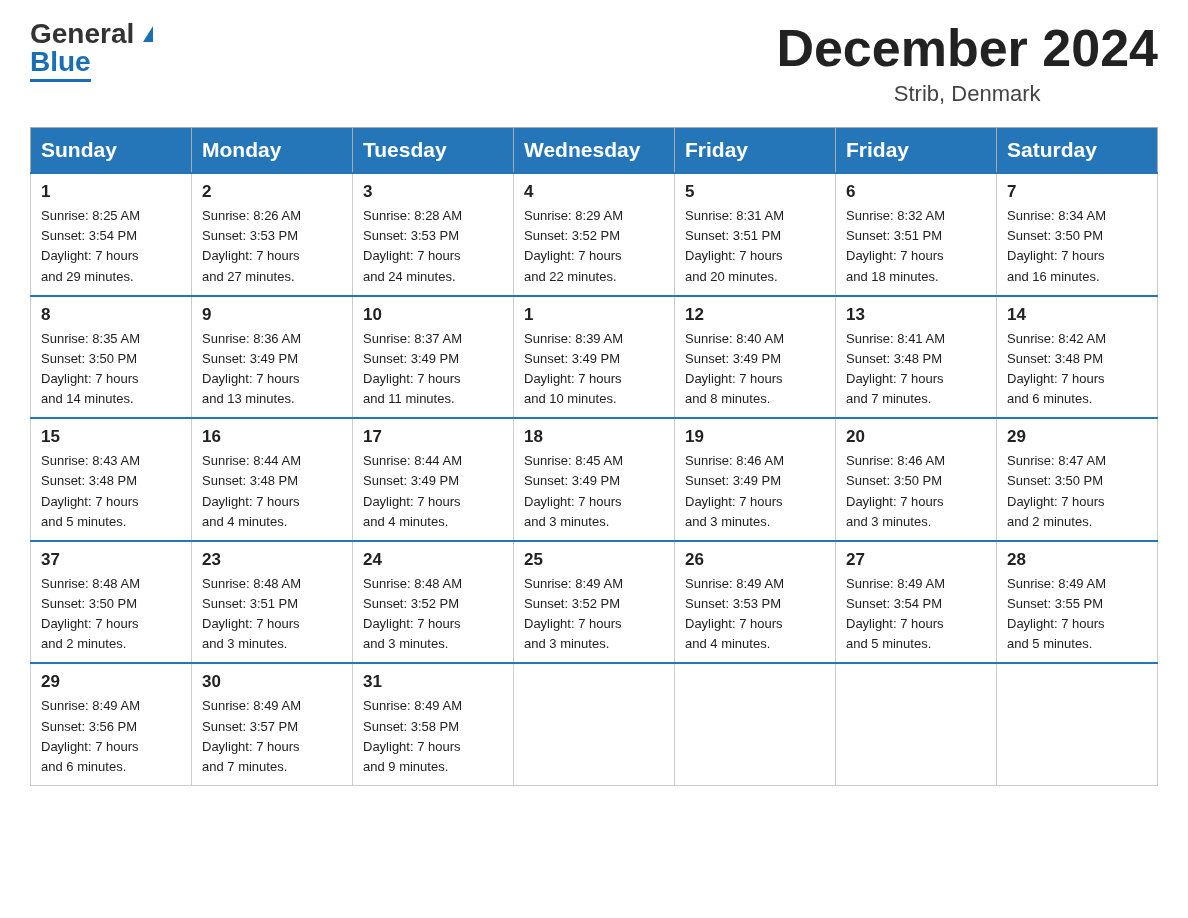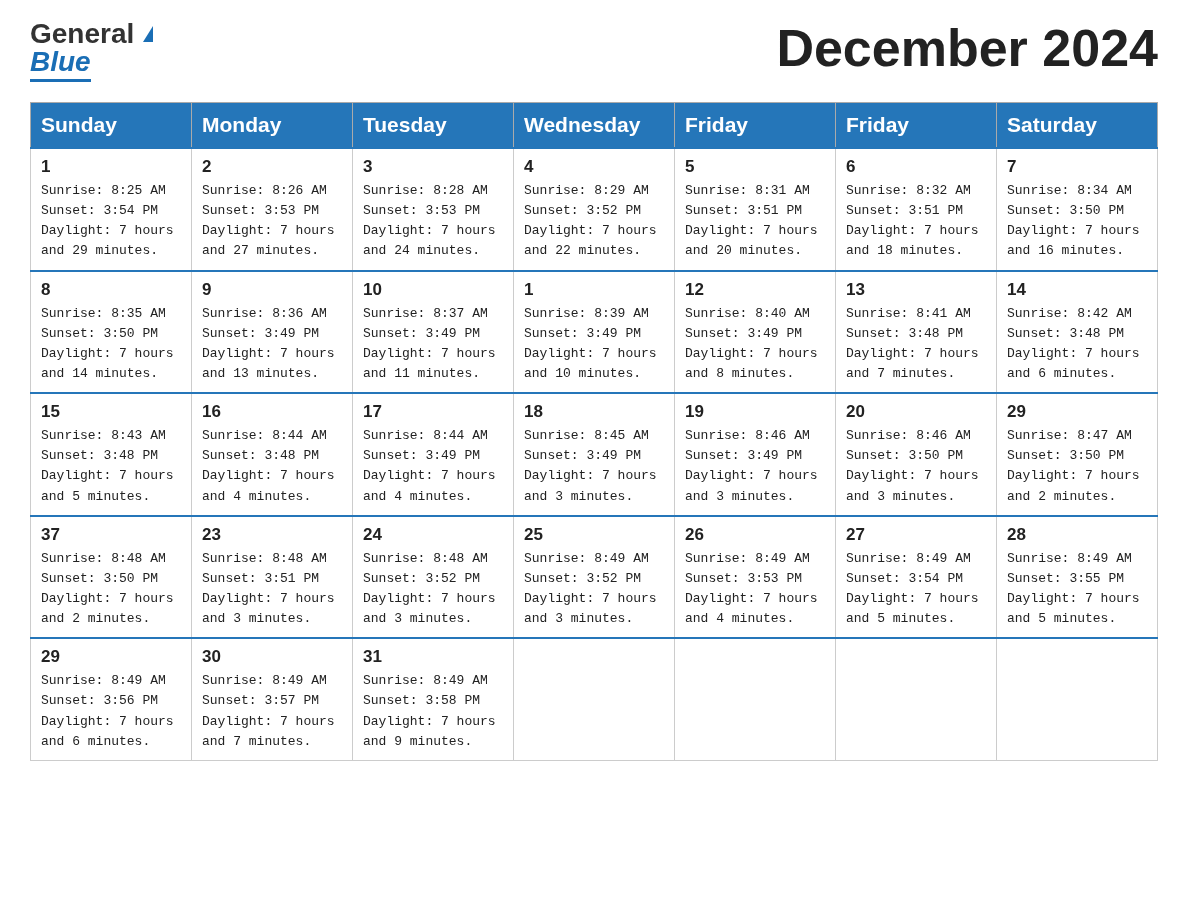--- a/index.html
+++ b/index.html
@@ -57,21 +57,20 @@
     .day-number {
       font-size: 17px;
       font-weight: bold;
       margin-bottom: 4px;
       display: block;
     }
     .day-info {
       font-size: 13px;
       line-height: 1.55;
       color: #222;
-      font-family: Liberation Mono, monospace;
     }
     .empty-cell {
       border-top: 2px solid #2576b9;
       background: #fff;
     }
     
     .logo-wrap {
       display: flex;
       flex-direction: column;
     }
@@ -97,21 +96,20 @@
       height: 0;
       border-left: 10px solid transparent;
       border-right: 0px solid transparent;
       border-bottom: 16px solid #1a6eb5;
       display: inline-block;
     }
     .logo-line2 {
       display: flex;
       align-items: center;
       margin-top: -2px;
-      font-style: italic;
     }
     .logo-text-blue {
       font-size: 28px;
       font-weight: bold;
       color: #1a6eb5;
       font-family: Arial, sans-serif;
       border-bottom: 3px solid #1a6eb5;
       padding-bottom: 1px;
     }
   </style>
@@ -125,20 +123,21 @@
       <div class="logo-triangle-container">
         <div class="logo-triangle"></div>
       </div>
     </div>
     <div class="logo-line2">
       <span class="logo-text-blue">Blue</span>
     </div>
   </div>
   <div class="title-area">
     <div class="month-title">December 2024</div>
+    <div class="location">Strib, Denmark</div>
   </div>
 </div>
 
 <table class="calendar-table">
   <thead>
     <tr>
     <th>Sunday</th>
         <th>Monday</th>
         <th>Tuesday</th>
         <th>Wednesday</th>

